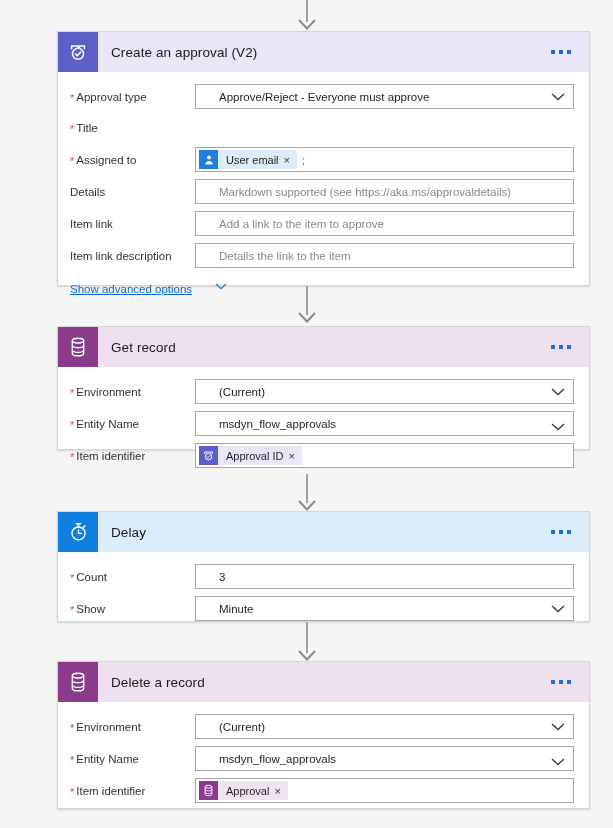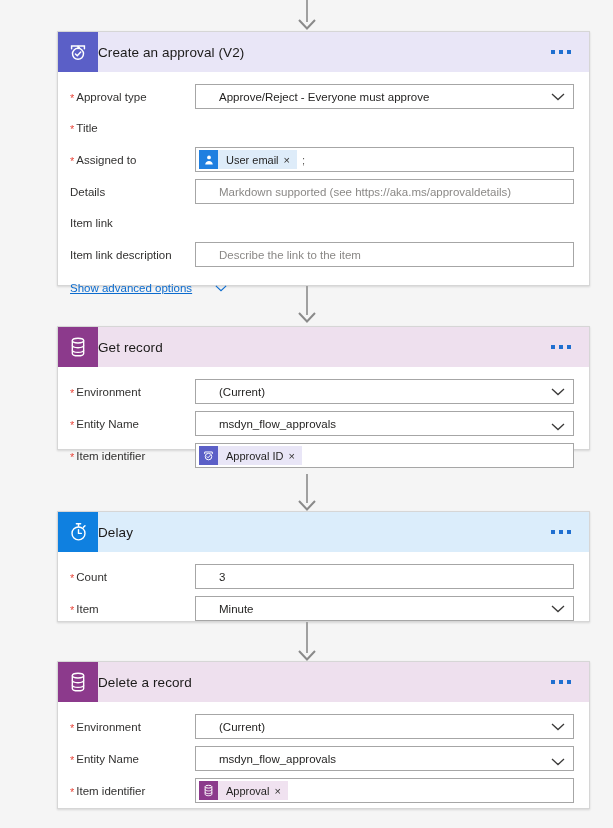--- a/index.html
+++ b/index.html
@@ -63,20 +63,21 @@
     align-items: center;
     justify-content: center;
   }
   .hdr-icon.approval { background: #5b5fc7; }
   .hdr-icon.cds      { background: #8c3a8c; }
   .hdr-icon.delay    { background: #0f80e0; }
 
   .hdr-title {
     font-size: 13.5px;
     color: #1b1a19;
+    padding-left: 13px;
     letter-spacing: 0.1px;
   }
 
   .hdr-menu {
     position: absolute;
     right: 14px;
     top: 50%;
     transform: translateY(-50%);
     display: flex;
     gap: 4px;
@@ -185,21 +186,21 @@
   }
   .token .tk-x.blue  { background: #deecf9; }
   .token .tk-x.lav   { background: #e9e6f7; }
   .token .tk-x.plum  { background: #f0e2f0; }
 
   .semi { font-size: 11px; color: #605e5c; padding-left: 5px; }
 
   
   .adv {
     display: inline-flex;
-    align-items: center;
+    align-items: flex-start;
     gap: 23px;
     margin-top: 8px;
     font-size: 11.5px;
     color: #0b6bce;
     text-decoration: underline;
     cursor: pointer;
   }
 </style>
 </head>
 <body>
@@ -280,28 +281,31 @@
         </div>
         <div class="fieldwrap">
           <div class="field placeholder">Markdown supported (see https://aka.ms/approvaldetails)</div>
         </div>
       </div>
 
       <div class="row">
         <div class="lbl">
           <span>Item link</span>
         </div>
+        <div class="fieldwrap">
+          <div class="field placeholder">Add a link to the item to approve</div>
+        </div>
       </div>
 
       <div class="row">
         <div class="lbl">
           <span>Item link description</span>
         </div>
         <div class="fieldwrap">
-          <div class="field placeholder">Describe the link to the item</div>
+          <div class="field placeholder">Details the link to the item</div>
         </div>
       </div>
 
       <div class="adv">
         <span>Show advanced options</span>
         <svg width="12" height="7" viewBox="0 0 14 8">
           <path d="M1 1 L7 6.6 L13 1" fill="none" stroke="#0b6bce" stroke-width="1.3"></path>
         </svg>
       </div>
 
@@ -418,21 +422,21 @@
           <span>Count</span>
         </div>
         <div class="fieldwrap">
           <div class="field">3</div>
         </div>
       </div>
 
       <div class="row">
         <div class="lbl">
           <span class="req">*</span>
-          <span>Item</span>
+          <span>Show</span>
         </div>
         <div class="fieldwrap">
           <div class="field">Minute</div>
           <svg class="chev" width="14" height="8" viewBox="0 0 14 8">
             <path d="M1 1 L7 6.6 L13 1" fill="none" stroke="#3b3a39" stroke-width="1.3"></path>
           </svg>
         </div>
       </div>
 
     </div>

